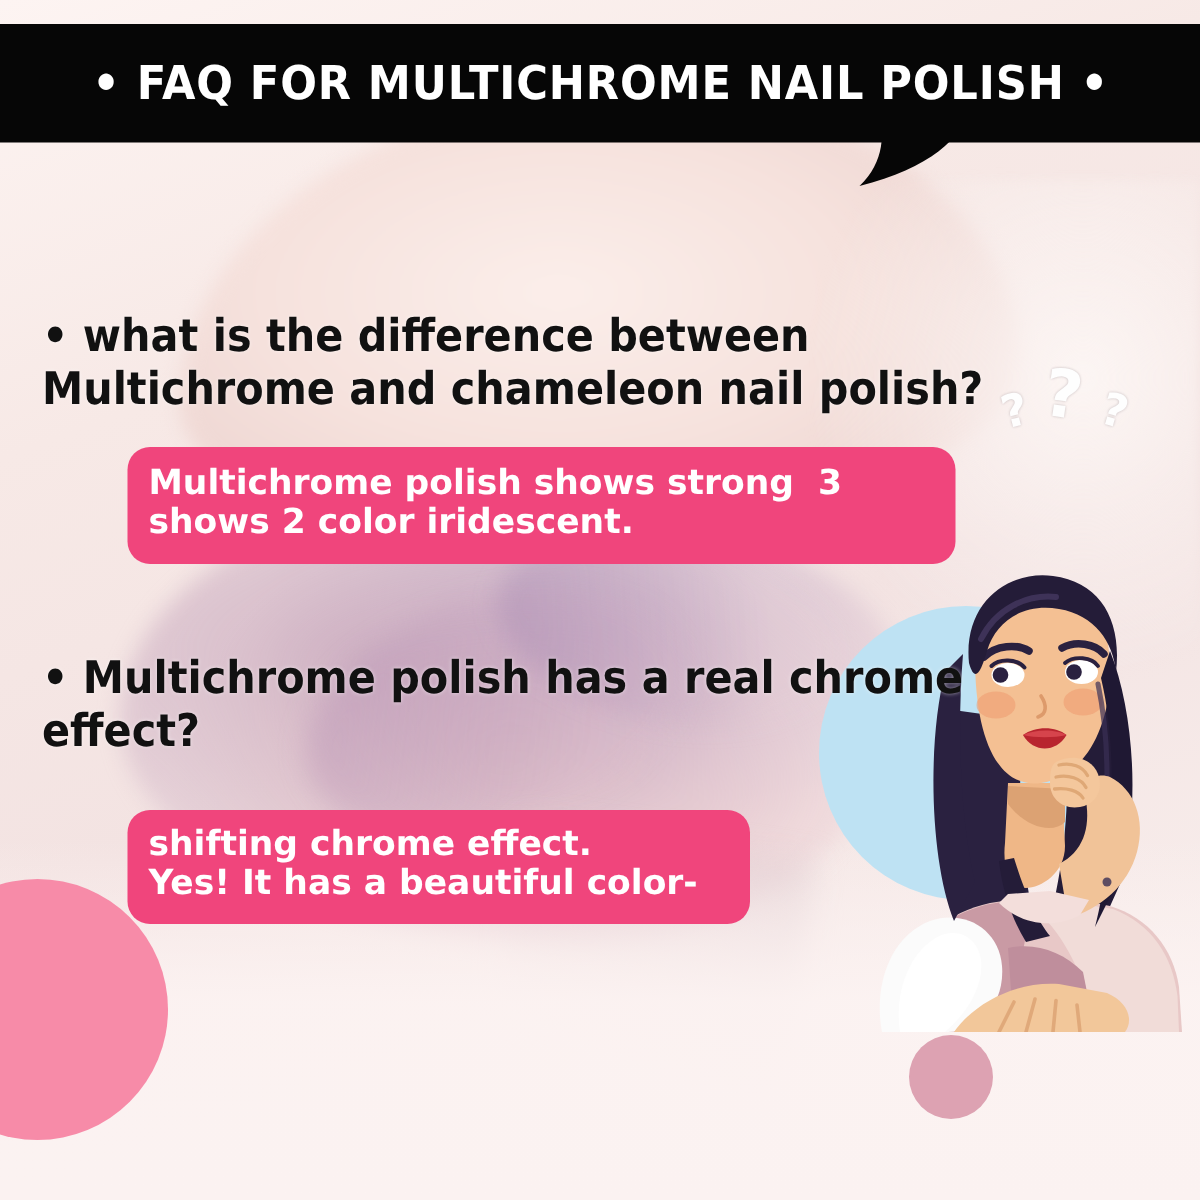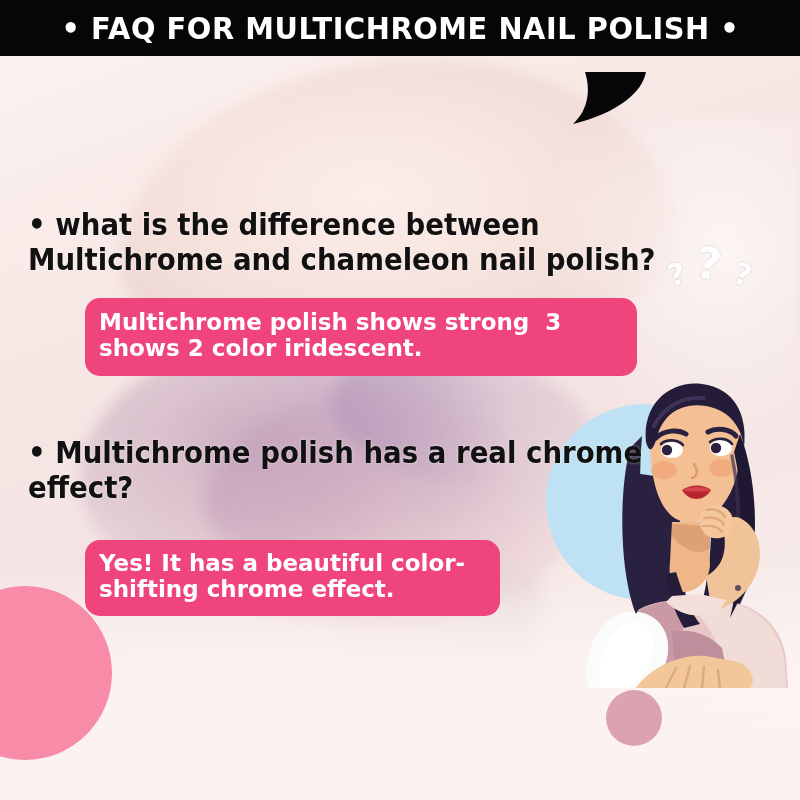--- a/index.html
+++ b/index.html
@@ -91,22 +91,22 @@
   .bg-white-bottom {
     position: absolute;
     left: 0; bottom: 0;
     width: 800px; height: 240px;
     background: linear-gradient(to bottom, rgba(253,246,244,0) 0%, rgba(252,243,242,0.9) 45%, #fbf2f1 100%);
   }
 
   
   .header-bar {
     position: absolute;
-    left: 0; top: 0;
-    width: 800px; height: 56px;
+    left: 0; top: 16px;
+    width: 800px; height: 79px;
     background: #060606;
     display: flex;
     align-items: center;
     justify-content: center;
     z-index: 20;
   }
   .header-title {
     color: #ffffff;
     font-size: 31px;
     font-weight: 700;
@@ -338,19 +338,19 @@
     <div class="question q1">• what is the difference between Multichrome and chameleon nail polish?</div>
 
     <div class="answer a1">
       <span>Multichrome polish shows strong  3</span>
       <span>shows 2 color iridescent.</span>
     </div>
 
     <div class="question q2">• Multichrome polish has a real chrome effect?</div>
 
     <div class="answer a2">
+      <span>shifting chrome effect.</span>
       <span>Yes! It has a beautiful color-</span>
-      <span>shifting chrome effect.</span>
     </div>
 
   </div>
 
 </div>
 
 </body></html>

